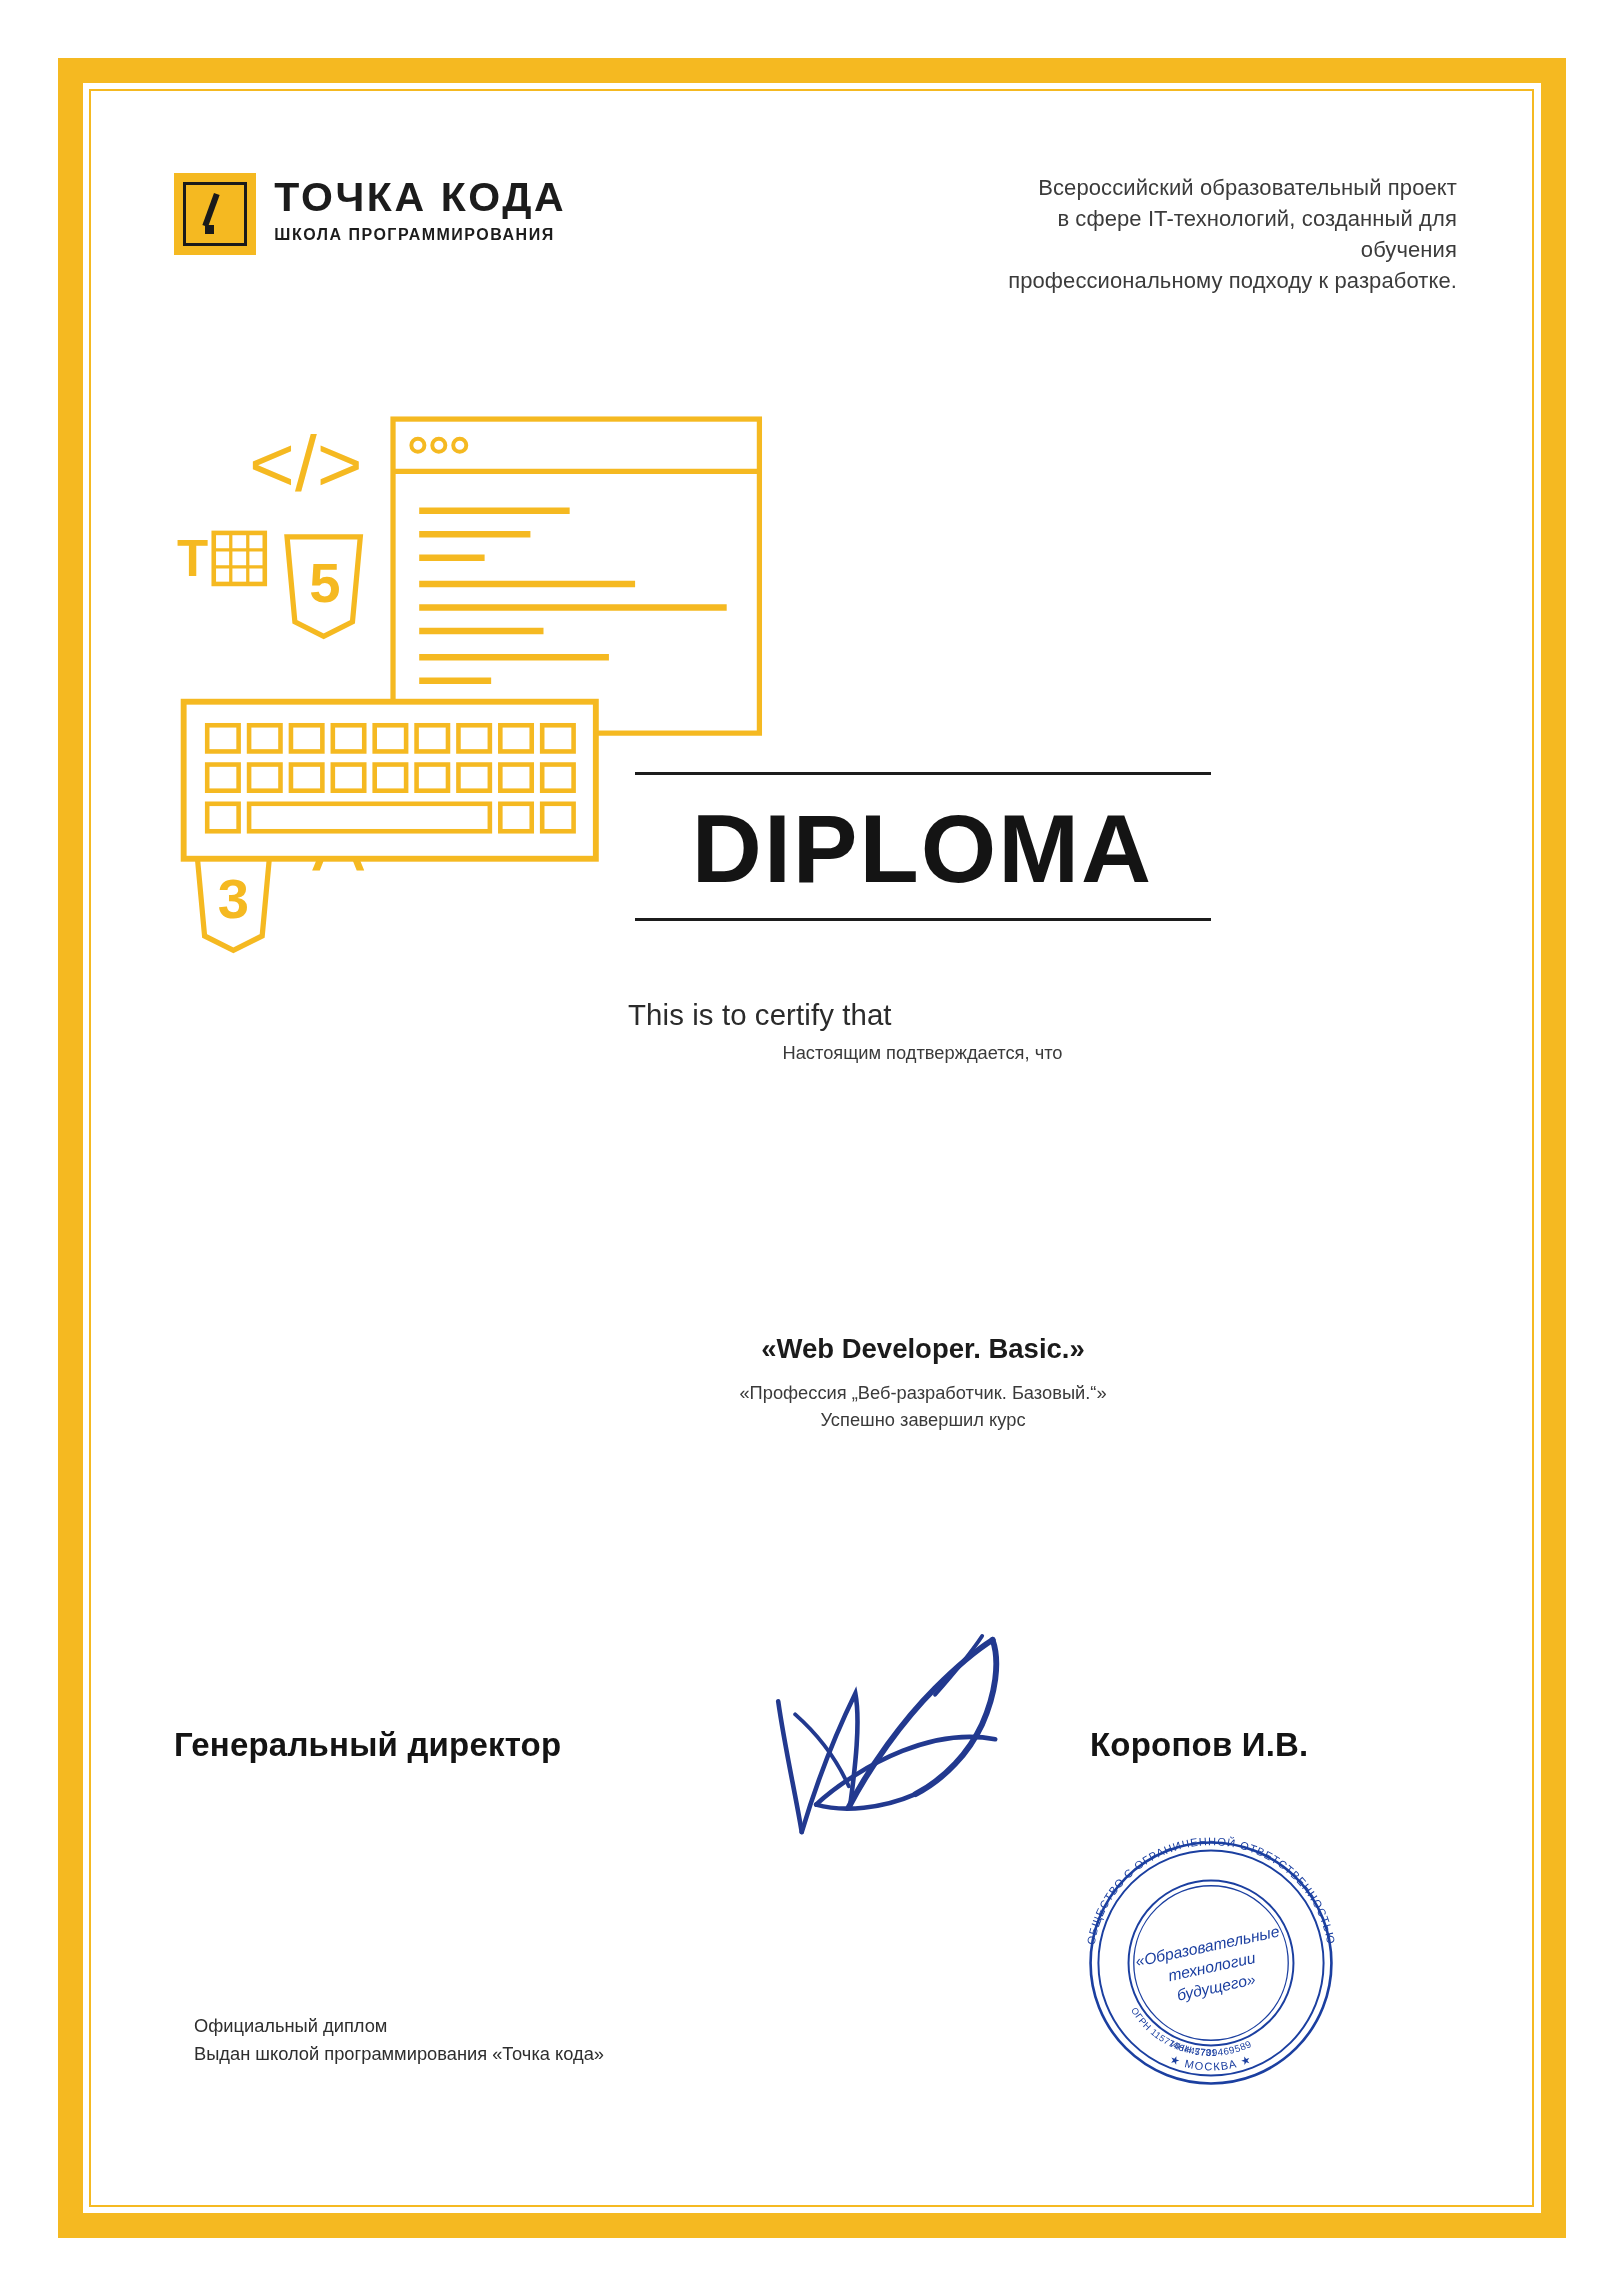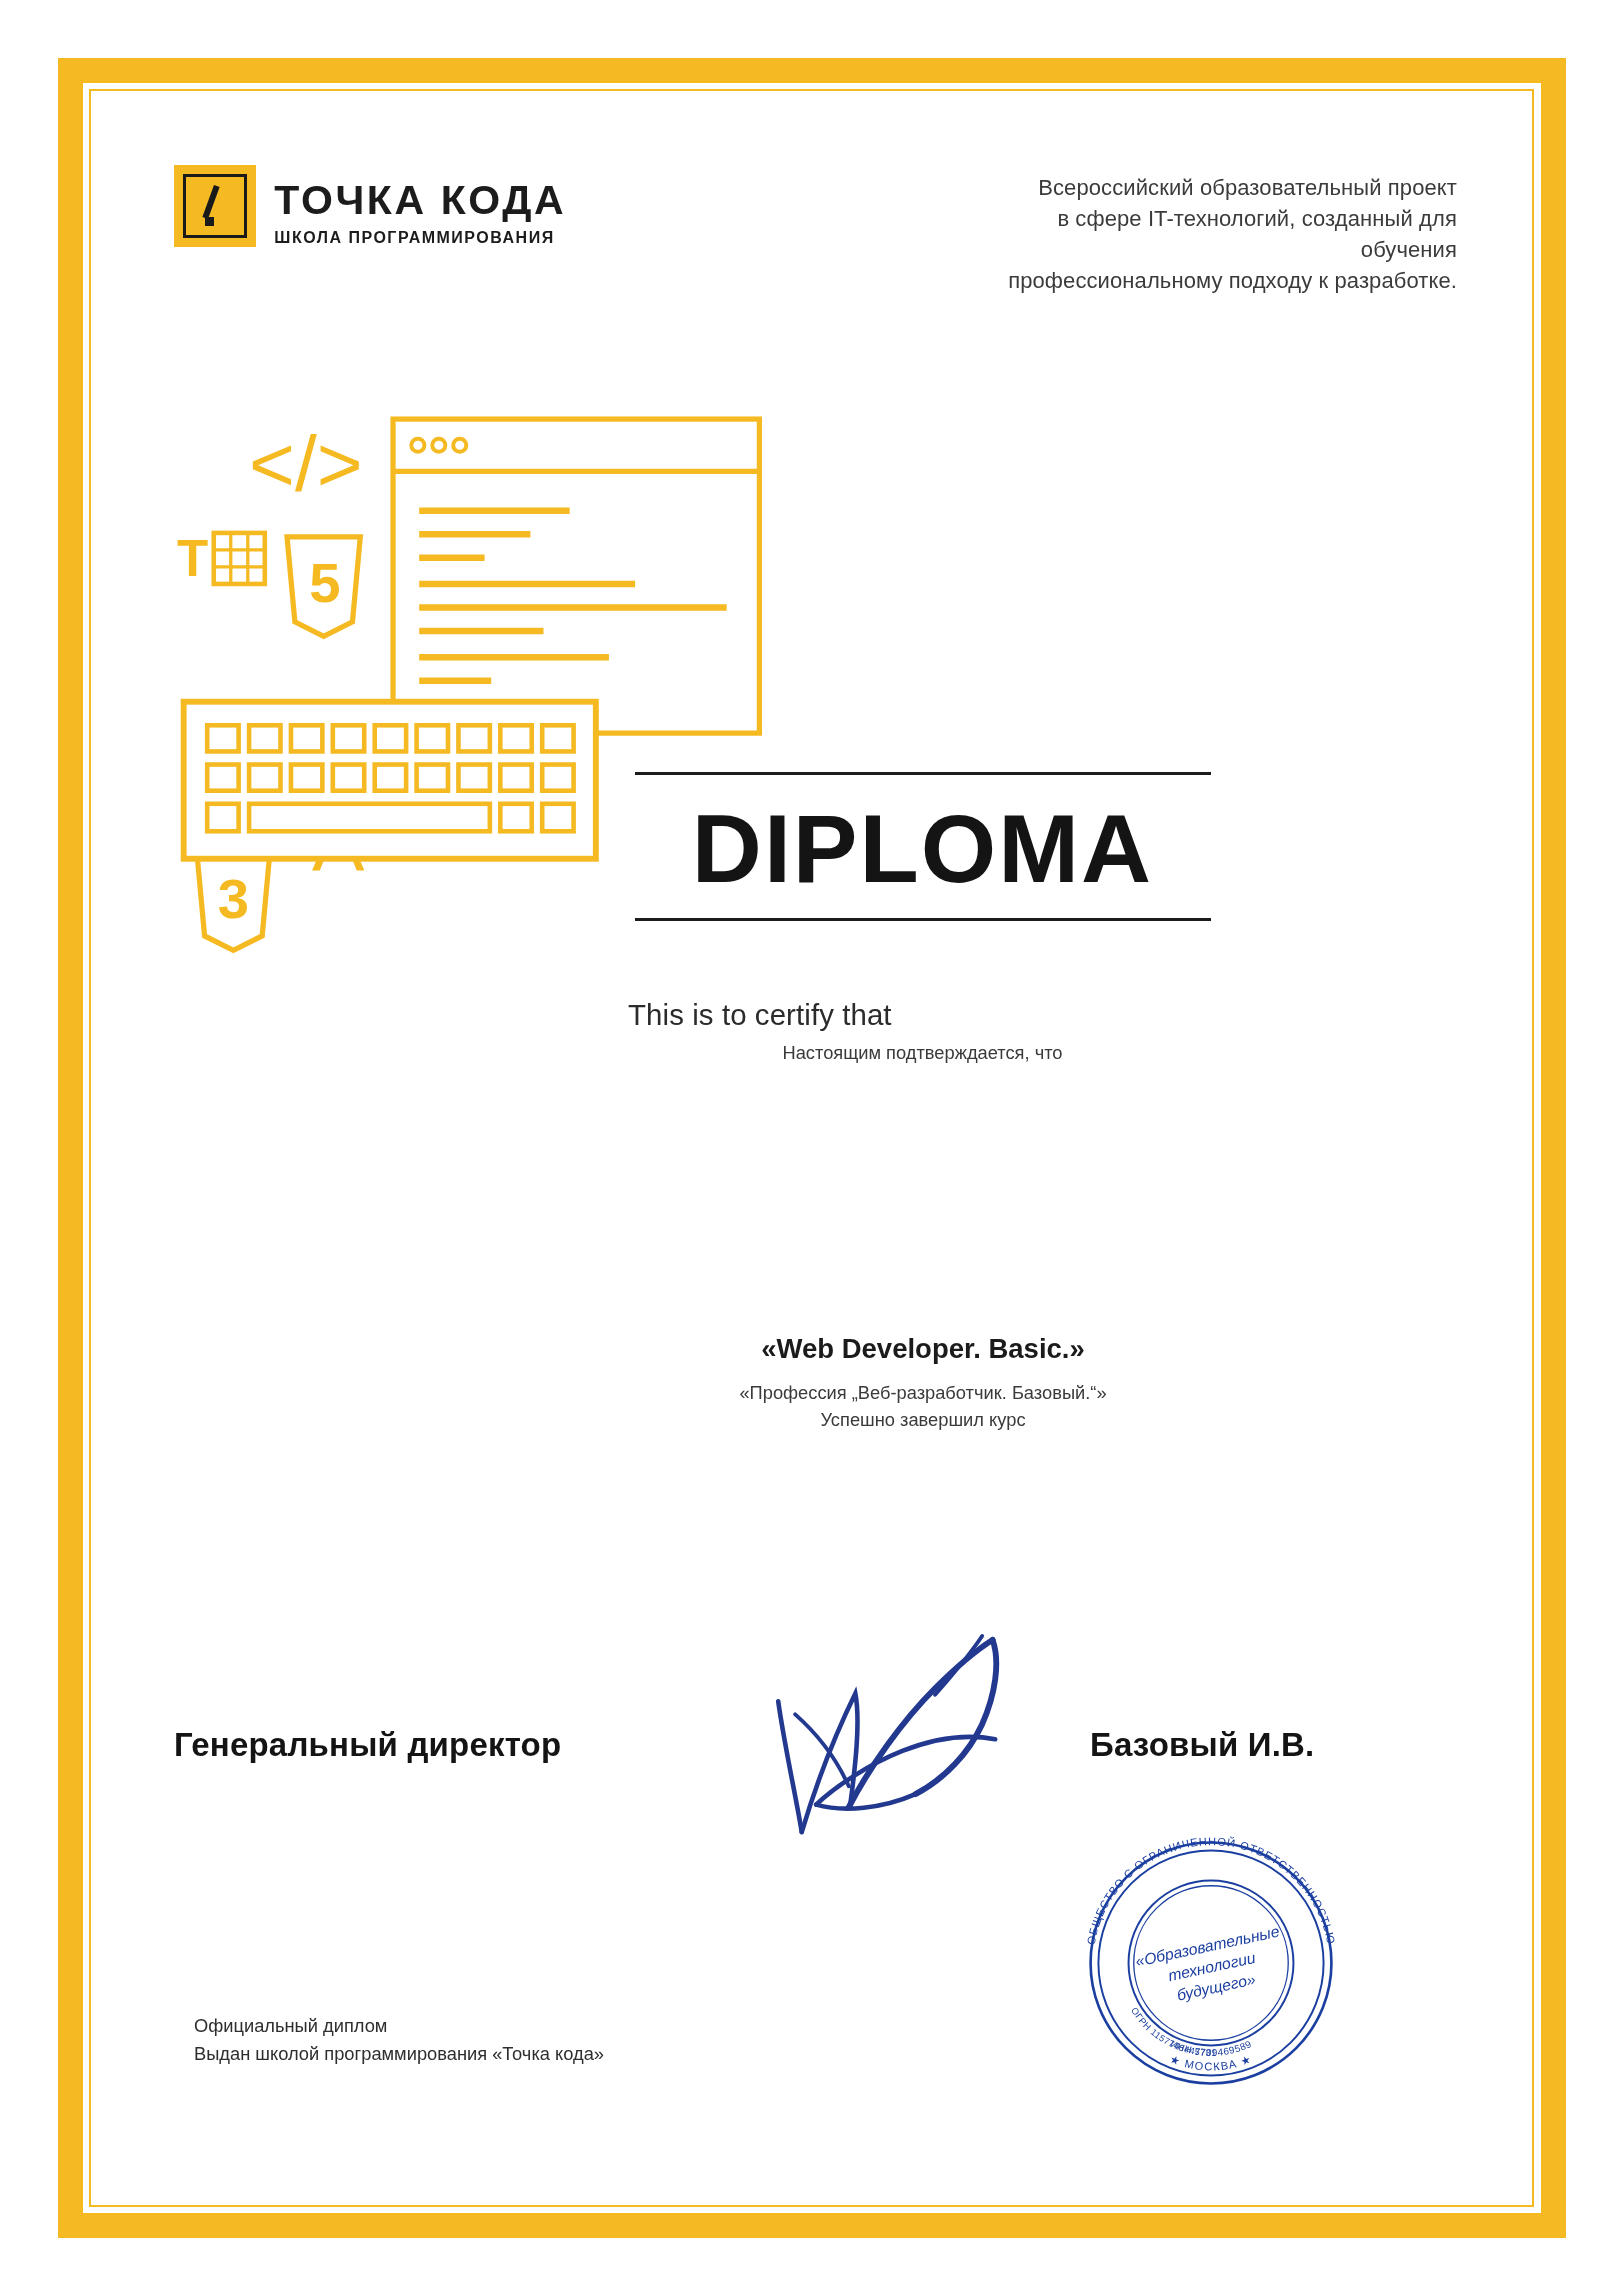--- a/index.html
+++ b/index.html
@@ -44,23 +44,23 @@
   .header {
     position: absolute;
     left: 174px;
     top: 165px;
     width: 1283px;
     height: 105px;
   }
   .logo-block {
     position: absolute;
     left: 0;
-    top: 0;
+    top: 8px;
     display: flex;
-    align-items: flex-end;
+    align-items: flex-start;
   }
   .logo-mark {
     width: 82px;
     height: 82px;
     background: #F5B921;
     position: relative;
     flex: 0 0 auto;
   }
   .logo-mark .inner-box {
     position: absolute;
@@ -363,21 +363,21 @@
   <div class="certify-en">This is to certify that</div>
   <div class="certify-ru">Настоящим подтверждается, что</div>
 
   <div class="course-en-name">«Web Developer. Basic.»</div>
   <div class="course-ru">
     <div>«Профессия „Веб-разработчик. Базовый.“»</div>
     <div>Успешно завершил курс</div>
   </div>
 
   <div class="sig-title">Генеральный директор</div>
-  <div class="sig-name">Базовый И.В.</div>
+  <div class="sig-name">Коропов И.В.</div>
 
   <div class="signature">
     <svg width="366" height="236" viewBox="0 0 560 360" fill="none" xmlns="http://www.w3.org/2000/svg">
       <g stroke="#22398f" fill="none" stroke-linecap="round">
         <path d="M60 130 C 70 200, 86 270, 96 330" stroke-width="7"></path>
         <path d="M96 330 C 120 250, 150 175, 178 118 C 186 160, 178 230, 170 290" stroke-width="7"></path>
         <path d="M168 292 C 200 230, 250 160, 300 110 C 320 90, 350 60, 388 36" stroke-width="9"></path>
         <path d="M388 36 C 400 70, 392 120, 372 165 C 352 208, 316 248, 270 272" stroke-width="9"></path>
         <path d="M270 272 C 220 294, 160 300, 118 288" stroke-width="7"></path>
         <path d="M118 288 C 150 258, 200 226, 250 206 C 300 186, 350 180, 392 188" stroke-width="7"></path>

